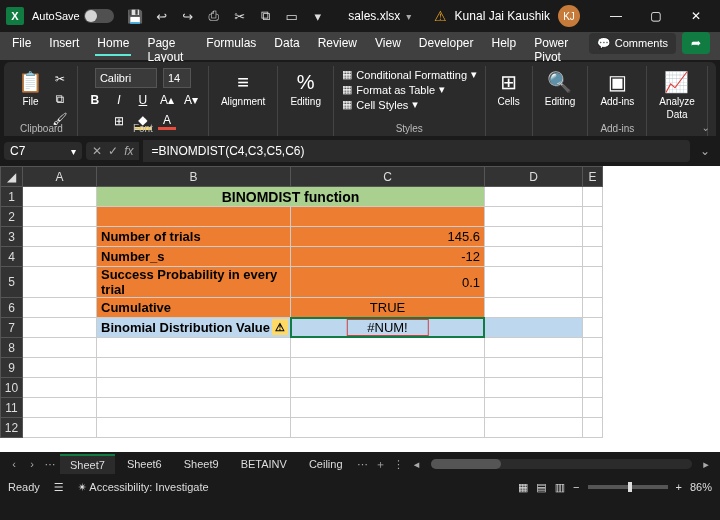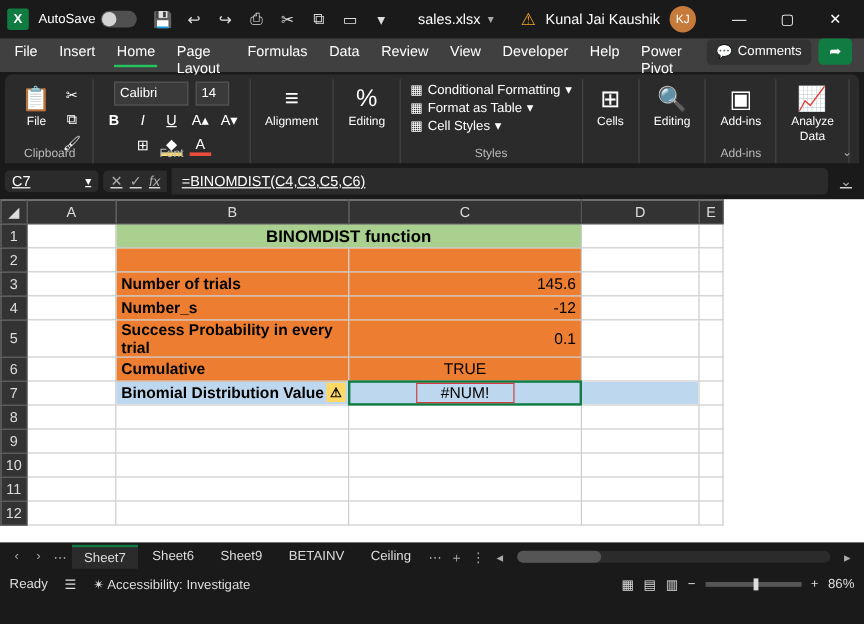--- a/index.html
+++ b/index.html
@@ -16,21 +16,21 @@
 .title-center { flex: 1; display: flex; align-items: center; justify-content: center; gap: 6px; font-size: 12px; }
 .user-area { display: flex; align-items: center; gap: 8px; }
 .avatar { width: 22px; height: 22px; background: #c77b3b; border-radius: 50%; display: flex; align-items: center; justify-content: center; font-size: 10px; }
 .win-btns { display: flex; gap: 4px; margin-left: 10px; }
 .win-btn { width: 36px; height: 28px; display: flex; align-items: center; justify-content: center; font-size: 12px; cursor: pointer; }
 .warn-icon { color: #f5a623; font-size: 14px; }
 
 
 .tabs { height: 28px; background: #404040; display: flex; align-items: flex-start; padding: 0 10px; gap: 14px; }
 .tab { font-size: 12px; padding: 4px 2px; cursor: pointer; color: #fff; }
-.tab.active { border-bottom: 2px solid #22c55e; }
+.tab.active { border-bottom: 2px solid #5eead4; }
 .tab-right { margin-left: auto; display: flex; gap: 6px; align-items: center; }
 .comments-btn { background: #323232; border-radius: 4px; padding: 4px 8px; font-size: 11px; display: flex; align-items: center; gap: 4px; }
 .share-btn { width: 28px; height: 22px; background: #107c41; border-radius: 4px; display: flex; align-items: center; justify-content: center; font-size: 12px; }
 
 
 .ribbon { height: 74px; background: #2b2b2b; display: flex; margin: 2px 4px 0; border-radius: 6px 6px 0 0; padding: 4px 2px 0; gap: 0; position: relative; }
 .group { border-right: 1px solid #444; padding: 2px 8px 14px; display: flex; flex-direction: column; align-items: center; position: relative; min-width: 40px; }
 .group:last-child { border-right: none; }
 .group-label { position: absolute; bottom: 2px; font-size: 10px; color: #bbb; }
 .big-btn { display: flex; flex-direction: column; align-items: center; gap: 2px; font-size: 10px; padding: 2px 4px; cursor: pointer; }
@@ -38,21 +38,21 @@
 .small-row { display: flex; gap: 6px; align-items: flex-end; }
 .font-select { background: #3a3a3a; border: 1px solid #555; font-size: 11px; padding: 1px 4px; color: #fff; height: 20px; }
 .btn-ic { width: 18px; height: 18px; display: flex; align-items: center; justify-content: center; font-size: 12px; cursor: pointer; }
 .paste-area { display: flex; gap: 4px; align-items: flex-start; }
 .stacked { display: flex; flex-direction: column; gap: 2px; margin-top: 2px; }
 .cond-list { display: flex; flex-direction: column; gap: 2px; align-items: flex-start; font-size: 11px; }
 .cond-item { display: flex; align-items: center; gap: 4px; cursor: pointer; white-space: nowrap; }
 .collapse-ic { position: absolute; right: 6px; bottom: 3px; font-size: 10px; color: #aaa; cursor: pointer; }
 
 
-.fbar { height: 26px; background: #1a1a1a; display: flex; align-items: center; margin-top: 2px; gap: 4px; padding: 0 4px; font-size: 12px; text-decoration: underline; }
+.fbar { height: 26px; background: #1a1a1a; display: flex; align-items: center; margin-top: 2px; gap: 4px; padding: 0 4px; font-size: 12px; }
 .namebox { width: 78px; background: #2b2b2b; padding: 2px 6px; border-radius: 4px; display: flex; align-items: center; justify-content: space-between; }
 .fx-icons { background: #2b2b2b; padding: 2px 6px; border-radius: 4px 0 0 4px; display: flex; gap: 6px; align-items: center; color: #aaa; }
 .formula-input { flex: 1; background: #2b2b2b; padding: 2px 8px; border-radius: 0 4px 4px 0; height: 22px; display: flex; align-items: center; text-align: right; }
 .fbar-expand { padding: 0 6px; color: #aaa; cursor: pointer; }
 
 
 .sheet { background: #fff; color: #000; position: relative; height: 286px; margin-top: 2px; }
 .grid { border-collapse: collapse; table-layout: fixed; font-size: 13px; }
 .grid th { background: #333; color: #ddd; font-weight: normal; border: 1px solid #555; font-size: 12px; height: 20px; }
 .grid th.rowhdr { width: 22px; }

